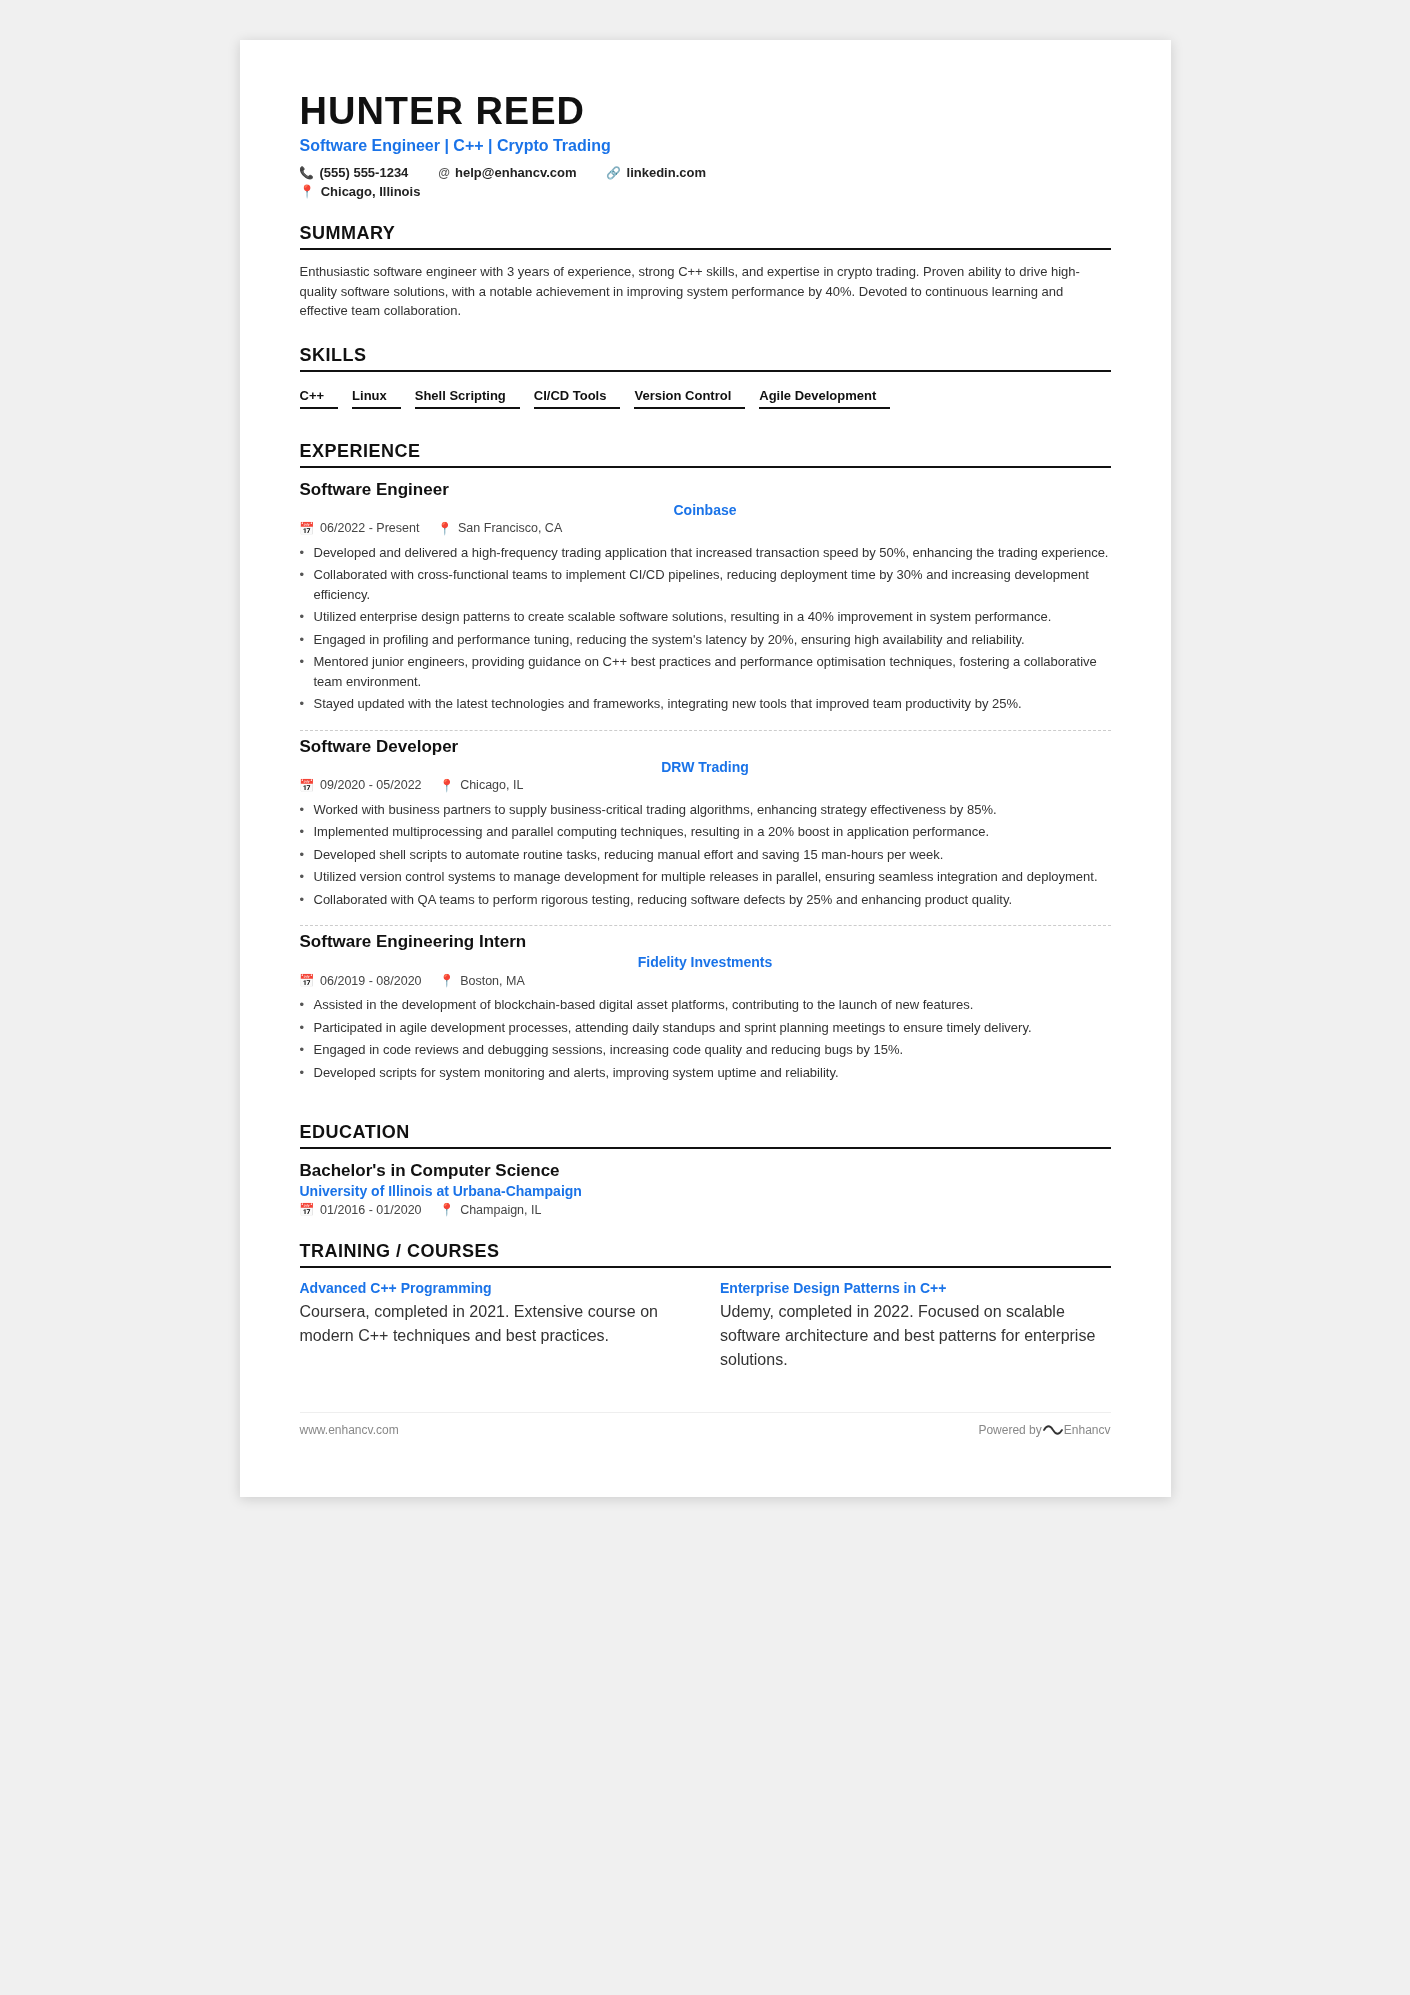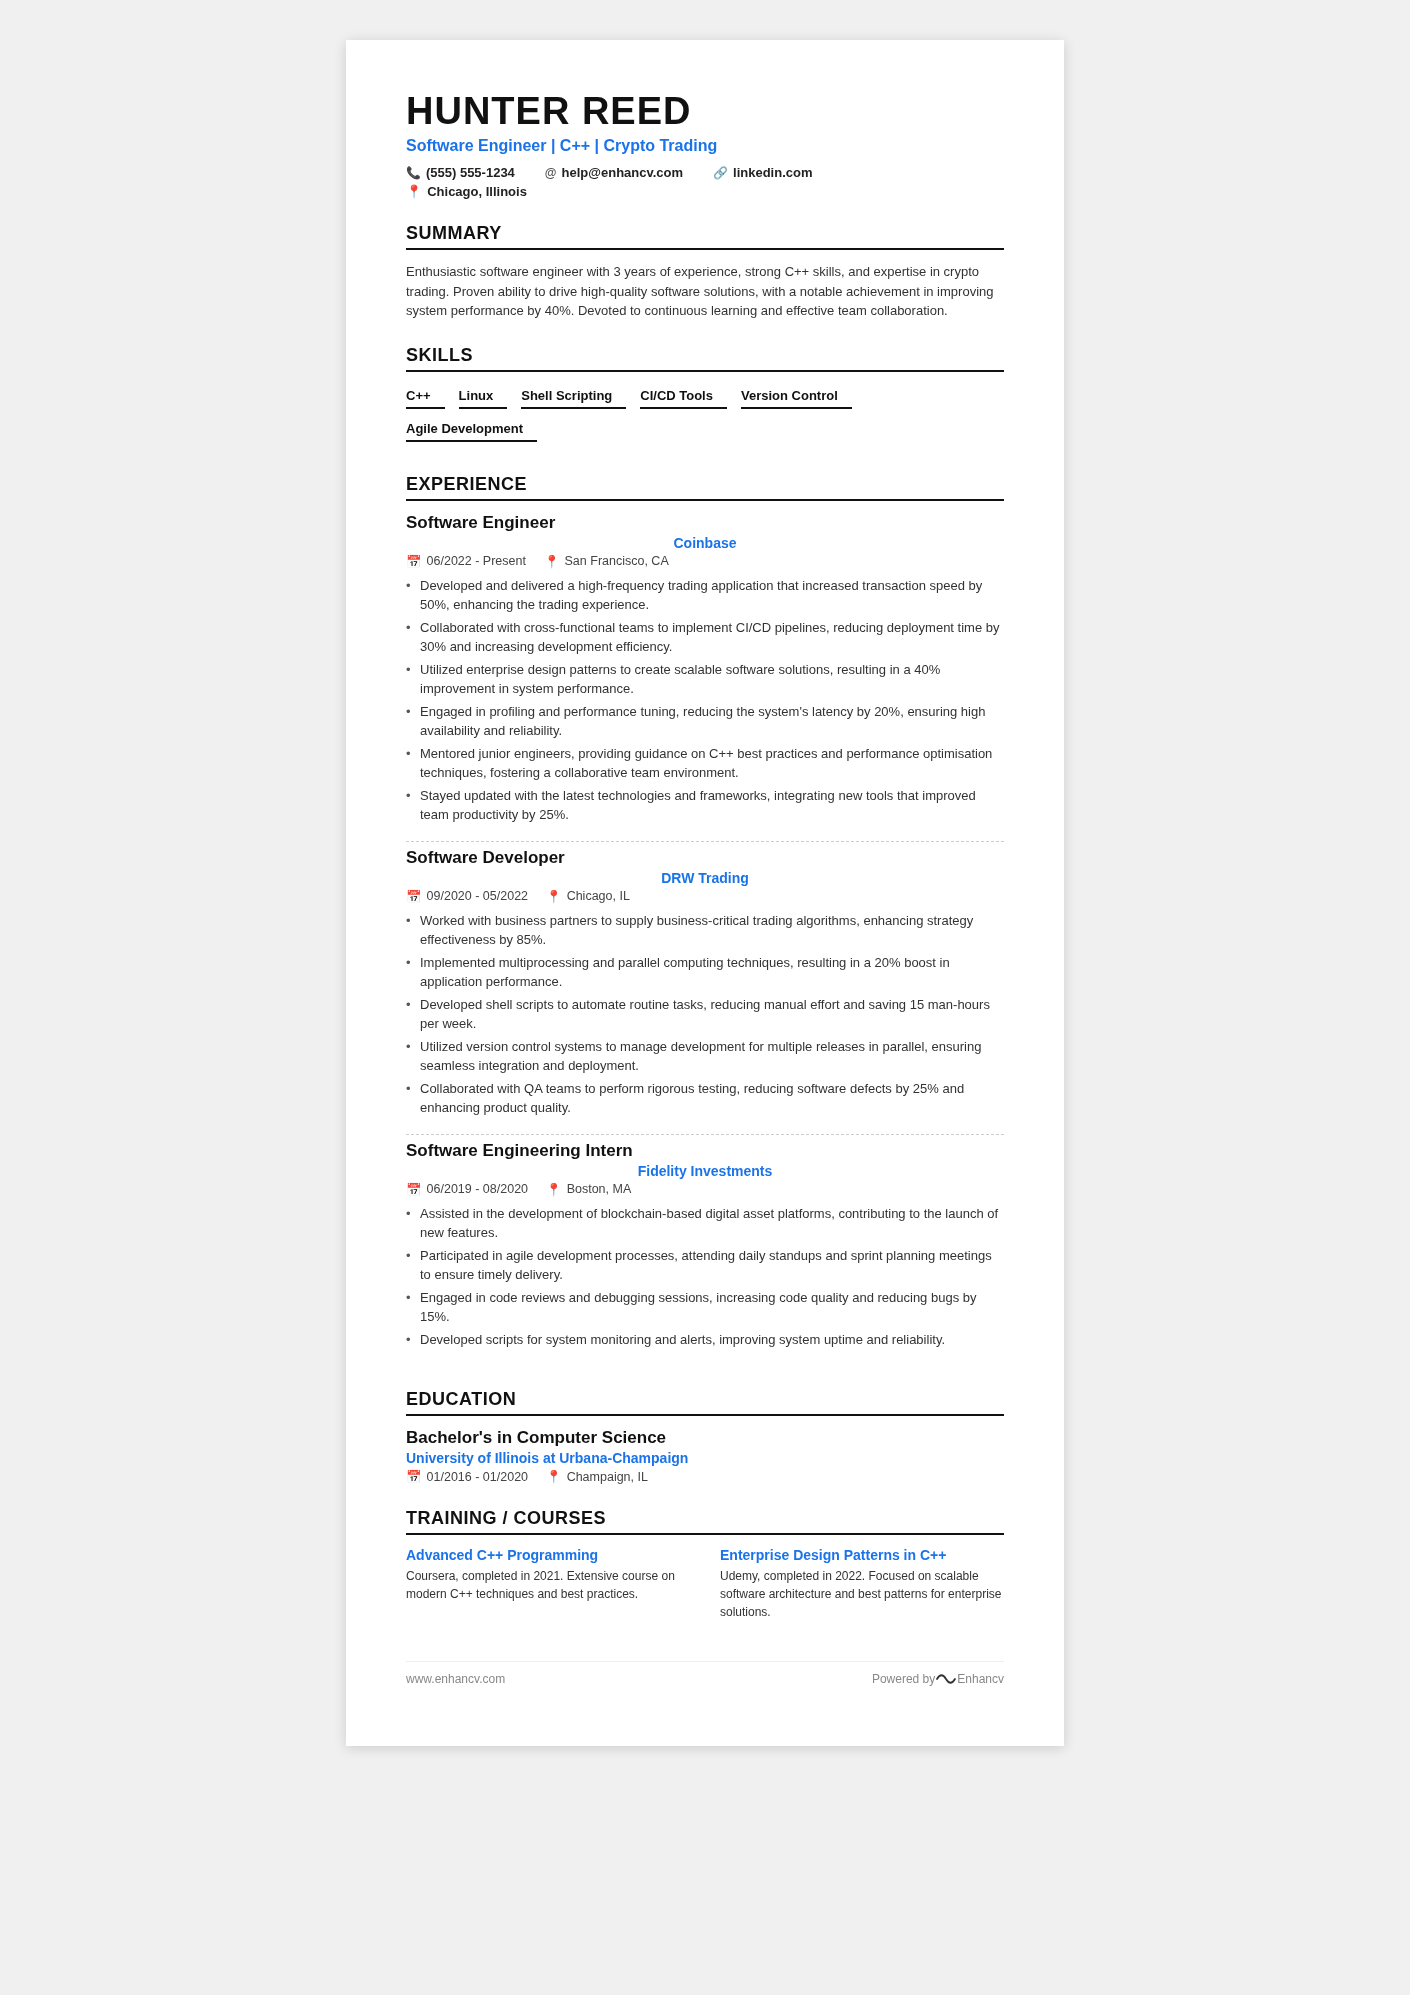--- a/index.html
+++ b/index.html
@@ -5,21 +5,21 @@
     * { box-sizing: border-box; margin: 0; padding: 0; }
     body {
       font-family: Arial, sans-serif;
       background: #f0f0f0;
       display: flex;
       justify-content: center;
       padding: 40px 20px;
     }
     .resume-page {
       background: #fff;
-      width: 718px;
+      width: 931px;
       min-height: 1260px;
       padding: 50px 60px 60px 60px;
       box-shadow: 0 2px 12px rgba(0,0,0,0.15);
       position: relative;
     }
     .header-name {
       font-size: 38px;
       font-weight: 900;
       color: #111;
       letter-spacing: 1px;
@@ -169,21 +169,21 @@
       grid-template-columns: 1fr 1fr;
       gap: 16px 30px;
     }
     .training-item-title {
       font-size: 14px;
       font-weight: 700;
       color: #1a73e8;
       margin-bottom: 4px;
     }
     .training-item-desc {
-      font-size: 12px;
+      font-size: 16px;
       color: #333;
       line-height: 1.5;
     }
     .footer {
       position: relative;
       margin-top: 40px;
       padding-top: 10px;
       border-top: 1px solid #eee;
       display: flex;
       justify-content: space-between;

